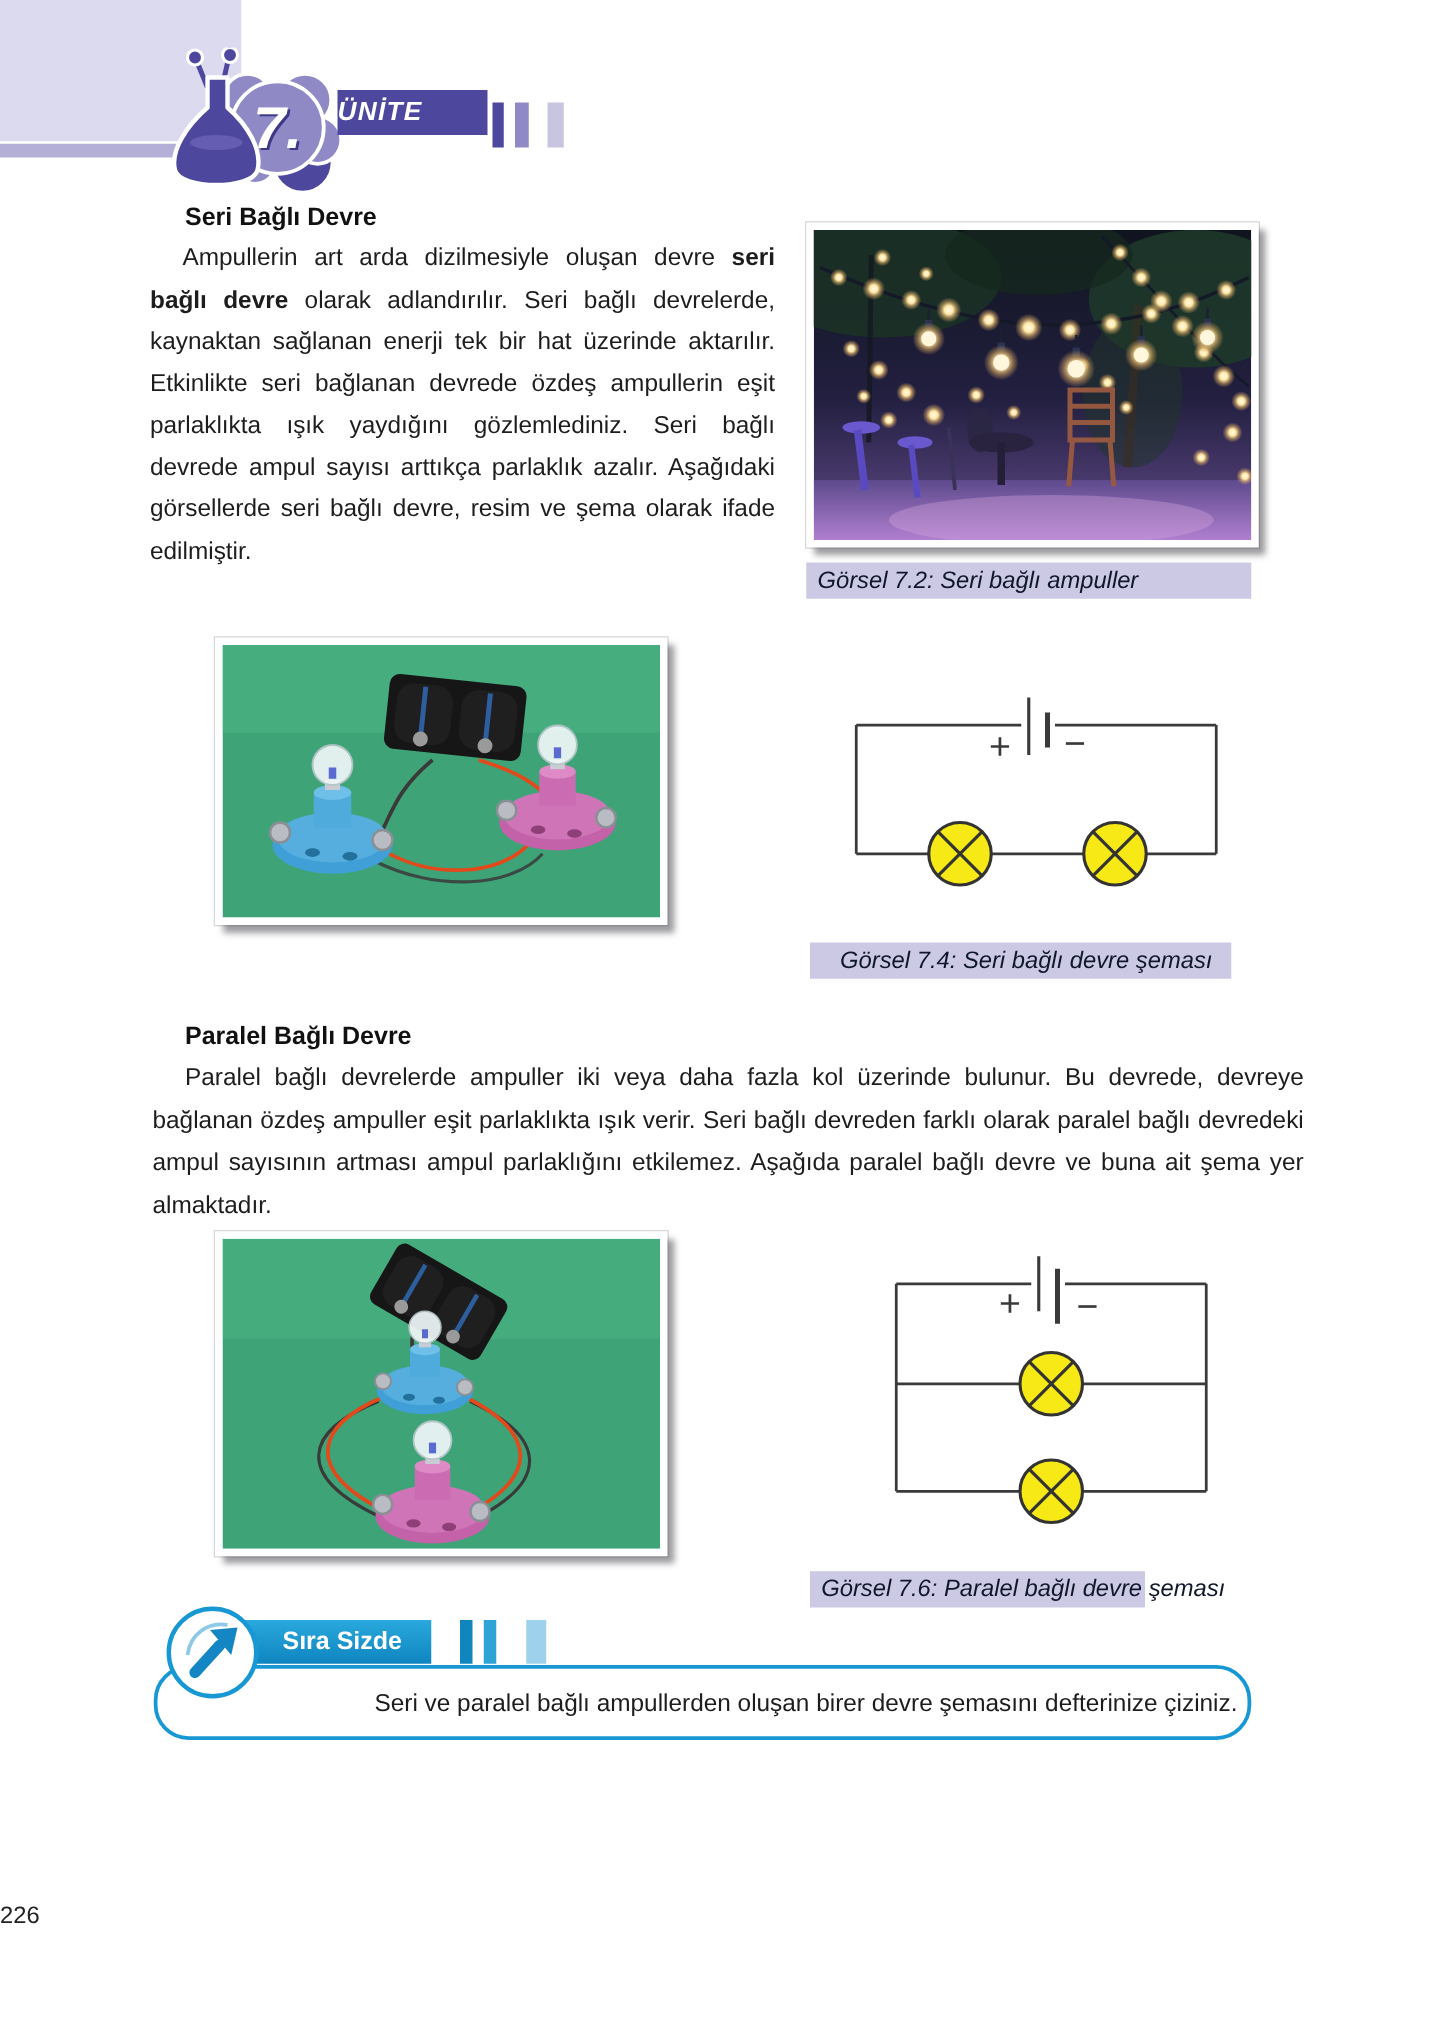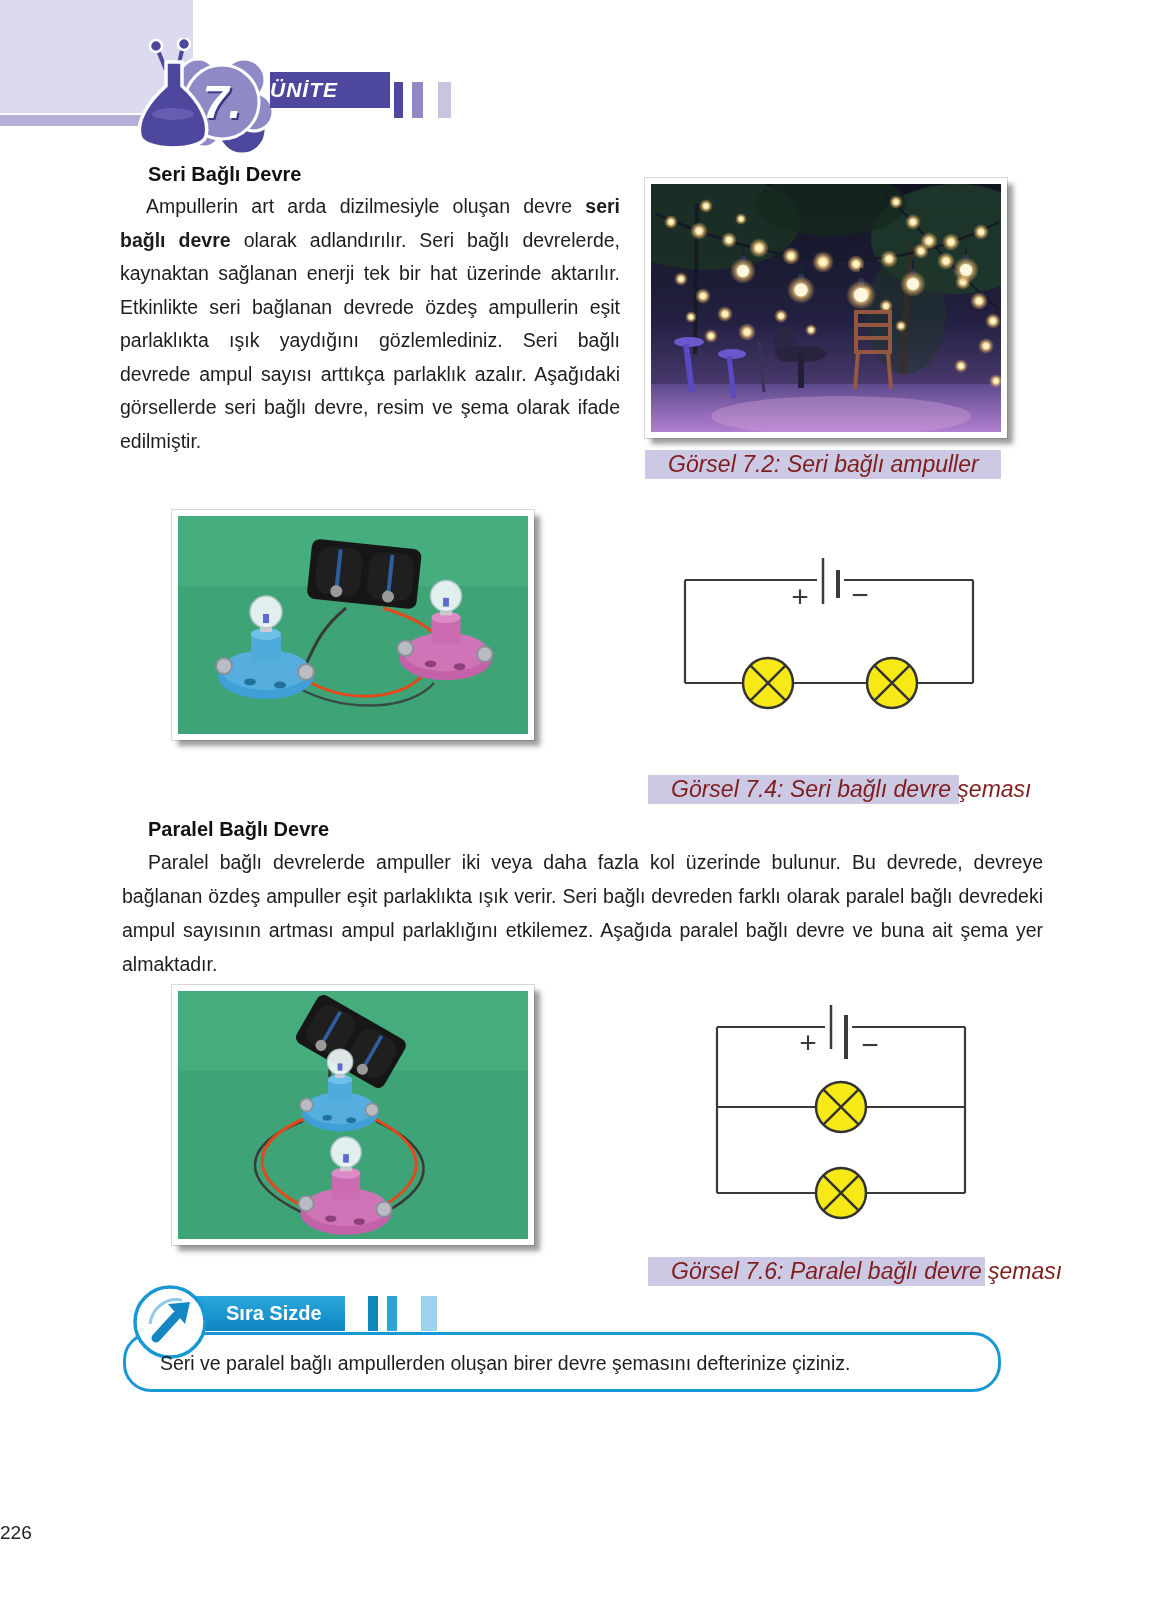--- a/index.html
+++ b/index.html
@@ -21,36 +21,36 @@
   
   .heading{position:absolute;font-weight:bold;font-size:20px;color:#111;}
   .bodytext{position:absolute;font-size:19.5px;line-height:33.5px;text-align:justify;color:#1d1d1d;
             text-indent:26px;margin:0;}
   .bodytext b{font-weight:bold;}
 
   
   .photo-frame{position:absolute;background:#fff;padding:6px;
                box-shadow:6px 6px 5px rgba(75,75,82,.55), 0 0 0 1px #d8d8d8;}
   .photo-frame svg{display:block;}
-  .caption{position:absolute;height:29px;background:#ccc9e4;color:#7f1d1d;font-style:italic;
-           font-size:23px;line-height:29px;padding-left:23px;box-sizing:border-box;white-space:nowrap;}
+  .caption{position:absolute;height:29px;background:#ccc9e4;color:#0f172a;font-style:italic;
+           font-size:19px;line-height:29px;padding-left:9px;box-sizing:border-box;white-space:nowrap;}
   .diagram{position:absolute;background:#fff;}
 
   
   .ss-box{position:absolute;left:123px;top:1332px;width:878px;height:60px;background:#fff;
           border:3px solid #1798d5;border-radius:28px;box-sizing:border-box;}
   .ss-banner{position:absolute;left:180px;top:1296px;width:165px;height:35px;
              background:linear-gradient(#29a9dd,#0f85c0);color:#fff;font-weight:bold;font-size:20px;
              line-height:35px;padding-left:46px;box-sizing:border-box;}
   .ss-bar{position:absolute;top:1296px;height:35px;}
   .ss-bar1{left:368px;width:10px;background:#1186be;}
   .ss-bar2{left:387px;width:10px;background:#2ea3d6;}
   .ss-bar3{left:421px;width:16px;background:#9ed2ec;}
   .ss-icon{position:absolute;left:130px;top:1282px;width:80px;height:80px;}
-  .ss-text{position:absolute;left:160px;top:1352px;width:830px;font-size:19.5px;color:#1d1d1d;}
+  .ss-text{position:absolute;left:160px;top:1352px;width:830px;font-size:19.5px;color:#1d1d1d;text-align:right;}
 
   .page-number{position:absolute;left:0;top:1522px;width:100%;text-align:left;font-size:19px;color:#222;}
 </style>
 </head>
 <body>
 
 <div class="page">
 
   <div class="hdr-light"></div>
   <div class="hdr-strip"></div>
@@ -302,21 +302,21 @@
       <line x1="37" y1="183" x2="325" y2="183"></line>
       <line x1="175" y1="58" x2="175" y2="104" stroke-width="2.5"></line>
       <line x1="190" y1="70" x2="190" y2="98" stroke-width="4"></line>
     </g>
     <text x="152" y="107" text-anchor="middle" font-family="Liberation Sans, sans-serif" font-size="30" fill="#3a3a3a">+</text>
     <text x="212" y="105" text-anchor="middle" font-family="Liberation Sans, sans-serif" font-size="30" fill="#3a3a3a">−</text>
     <use href="#lamp" transform="translate(120,183)"></use>
     <use href="#lamp" transform="translate(244,183)"></use>
   </svg>
 
-  <div class="caption" style="left:648px;top:775px;width:311px;">
+  <div class="caption" style="left:648px;top:754px;width:337px;text-align:center;">
     <span>Görsel 7.4: Seri bağlı devre şeması</span>
   </div>
 
   <div class="heading" style="left:148px;top:818px;">Paralel Bağlı Devre</div>
   <p class="bodytext" style="left:122px;top:845px;width:921px;line-height:34px;">Paralel bağlı devrelerde ampuller iki veya daha fazla kol üzerinde bulunur. Bu devrede, devreye bağlanan özdeş ampuller eşit parlaklıkta ışık verir. Seri bağlı devreden farklı olarak paralel bağlı devredeki ampul sayısının artması ampul parlaklığını etkilemez. Aşağıda paralel bağlı devre ve buna ait şema yer almaktadır.</p>
 
   <div class="photo-frame" style="left:172px;top:985px;">
     <svg width="350" height="248" viewBox="0 0 350 248">
       <rect width="350" height="248" fill="#3ea477"></rect>
       <rect width="350" height="80" fill="#4fb98a" opacity="0.4"></rect>
@@ -348,21 +348,21 @@
       <line x1="69" y1="208" x2="317" y2="208"></line>
       <line x1="183" y1="20" x2="183" y2="64" stroke-width="2.5"></line>
       <line x1="198" y1="30" x2="198" y2="74" stroke-width="4"></line>
     </g>
     <text x="160" y="68" text-anchor="middle" font-family="Liberation Sans, sans-serif" font-size="30" fill="#3a3a3a">+</text>
     <text x="222" y="70" text-anchor="middle" font-family="Liberation Sans, sans-serif" font-size="30" fill="#3a3a3a">−</text>
     <use href="#lamp" transform="translate(193,122)"></use>
     <use href="#lamp" transform="translate(193,208)"></use>
   </svg>
 
-  <div class="caption" style="left:648px;top:1257px;width:337px;">
+  <div class="caption" style="left:648px;top:1257px;width:268px;">
     <span>Görsel 7.6: Paralel bağlı devre şeması</span>
   </div>
 
   <div class="ss-box"></div>
   <div class="ss-banner">
     <span>Sıra Sizde</span>
   </div>
   <div class="ss-bar ss-bar1"></div>
   <div class="ss-bar ss-bar2"></div>
   <div class="ss-bar ss-bar3"></div>

